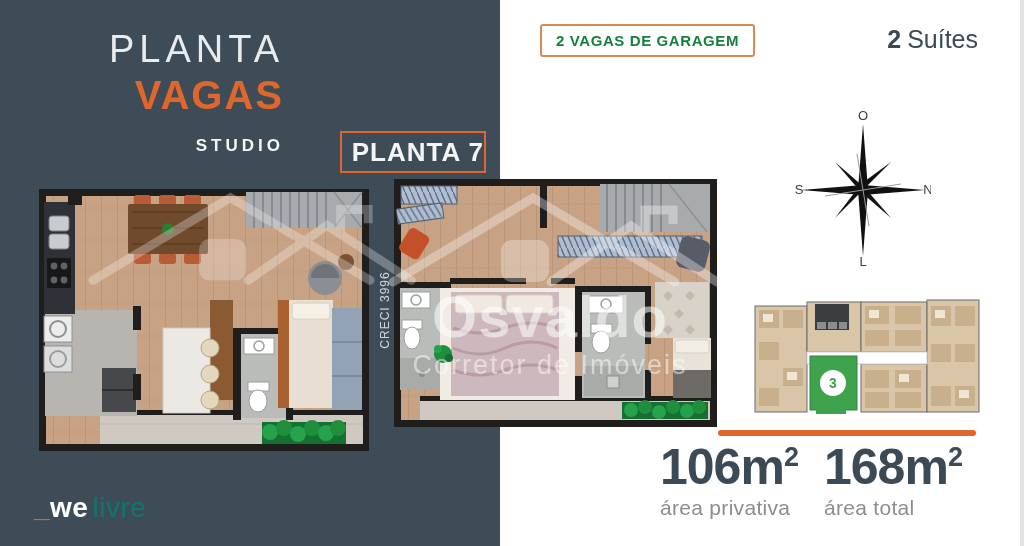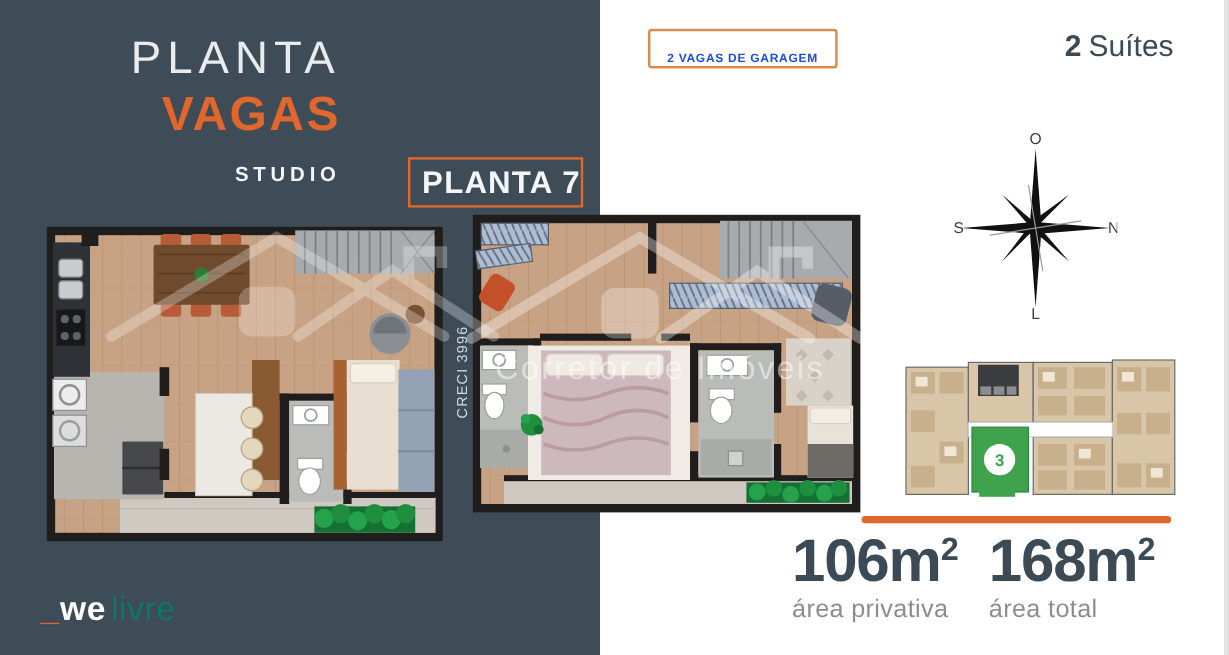--- a/index.html
+++ b/index.html
@@ -24,22 +24,22 @@
   }
 
   .brand{position:absolute;left:34px;top:492px;font-size:28px;letter-spacing:.5px;}
   .brand .pre{color:#E0662B;font-weight:700;}
   .brand .b{color:#FFFFFF;font-weight:700;}
   .brand .l{color:#0f766e;font-weight:400;margin-left:4px;}
 
   
   .garage-badge{
     position:absolute;left:540px;top:24px;height:29px;padding:0 14px;
-    border:2px solid #D98A50;border-radius:3px;display:flex;align-items:flex-end;
-    color:#1d4ed8;font-size:10px;font-weight:700;letter-spacing:.6px;background:#fff;
+    border:2px solid #D98A50;border-radius:3px;display:flex;align-items:center;
+    color:#15803d;font-size:15px;font-weight:700;letter-spacing:.6px;background:#fff;
   }
   .suites{position:absolute;left:860px;top:25px;width:118px;text-align:right;
     font-size:25px;color:#3C4A56;}
   .suites .n{font-weight:700;}
   .suites .s{font-weight:400;margin-left:6px;}
 
   .compass{position:absolute;left:795px;top:110px;width:136px;height:156px;}
   .compass text{font-family:"Liberation Sans",sans-serif;font-size:13px;fill:#3b3f42;}
 
   .orange-rule{position:absolute;left:718px;top:430px;width:258px;height:6px;
@@ -296,20 +296,21 @@
     <rect x="118" y="58" width="48" height="42" rx="11" fill="#fff" opacity=".85"></rect>
   </svg>
   <svg class="wm-roof wm-roof-right" viewBox="0 0 360 120">
     <path d="M10,100 L150,16 L292,100" fill="none" stroke="#fff" stroke-width="9" stroke-linecap="round"></path>
     <path d="M168,100 L248,44 L334,100" fill="none" stroke="#fff" stroke-width="9" stroke-linecap="round"></path>
     <path d="M262,56 L262,28 L290,28 L290,42" fill="none" stroke="#fff" stroke-width="9"></path>
     <rect x="118" y="58" width="48" height="42" rx="11" fill="#fff" opacity=".85"></rect>
   </svg>
 
   <div class="wm-text">
+    <div class="wm-name">Osvaldo</div>
     <div class="wm-sub">Corretor de Imóveis</div>
   </div>
   <div class="wm-creci">CRECI 3996</div>
 
   <div class="garage-badge">
     <span>2 VAGAS DE GARAGEM</span>
   </div>
   <div class="suites">
     <span class="n">2</span><span class="s">Suítes</span>
   </div>

